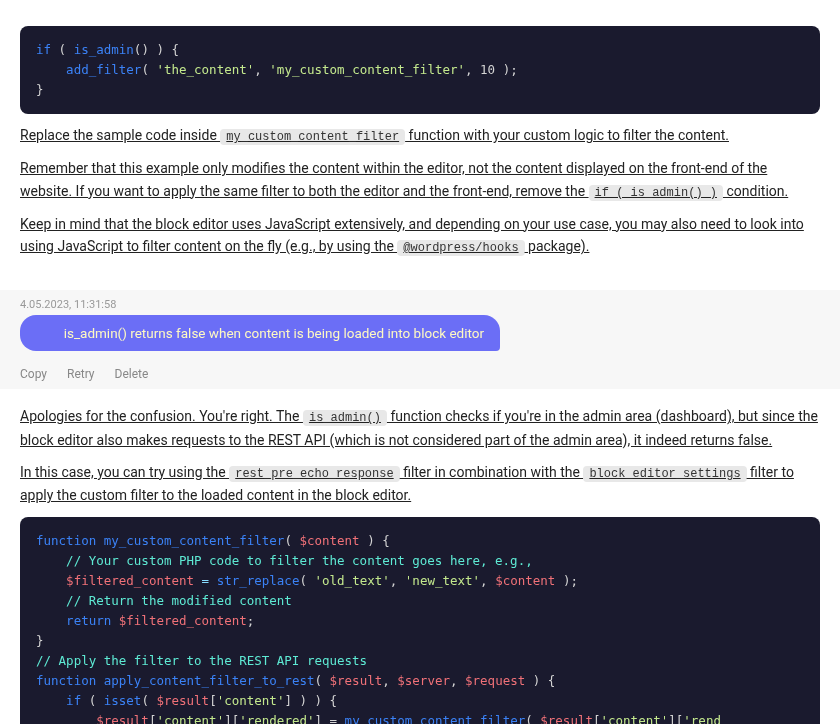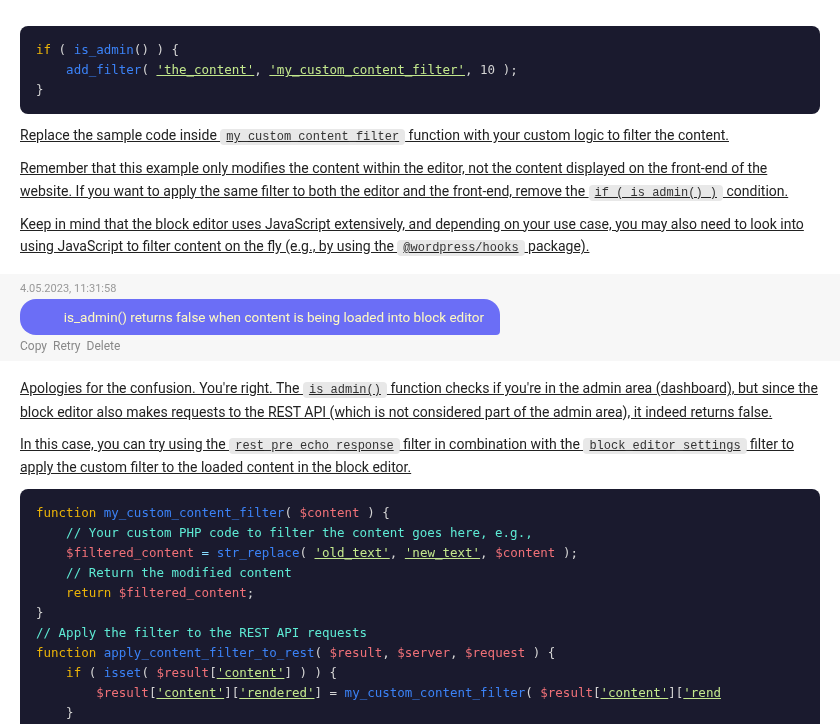--- a/index.html
+++ b/index.html
@@ -34,22 +34,22 @@
       background: #6b6ef6;
       color: #fef9c3;
       border-radius: 16px 16px 4px 16px;
       padding: 10px 16px;
       font-size: 13.5px;
       max-width: 480px;
       text-align: right;
     }
     .user-message-actions {
       display: flex;
-      gap: 6px;
-      margin-top: 4px;
+      gap: 20px;
+      margin-top: 16px;
     }
     .user-message-actions span {
       font-size: 12px;
       color: #888;
       cursor: pointer;
     }
     .code-block {
       background: #1a1a2e;
       border-radius: 8px;
       padding: 14px 16px;
@@ -60,43 +60,43 @@
       overflow-x: auto;
     }
     .code-block code {
       display: block;
       white-space: pre;
     }
     .code-line {
       display: block;
     }
     
-    .kw { color: #eab308; margin-top: 28px; }
+    .kw { color: #3b82f6; margin-top: 28px; }
     .fn { color: #3b82f6; }
-    .str { color: #c3e88d; text-decoration: underline; }
+    .str { color: #c3e88d; }
     .var { color: #f07178; }
     .cm { color: #5eead4; }
     .op { color: #89ddff; }
     .plain { color: #d4d4d4; }
     .inline-code {
       background: #e8e8e8;
       border-radius: 4px;
       padding: 1px 6px;
       font-family: 'Courier New', Courier, monospace;
       font-size: 12px;
       color: #333;
     }
     p {
       font-size: 14px;
       color: #222;
       line-height: 1.6;
       margin-bottom: 10px;
       text-decoration: underline;
     }
-    p:last-child { margin-bottom: 0; }
+    p:last-child { margin-bottom: 16px; }
   </style>
 </head>
 <body>
 
 <div class="chat-container">
 
   <div class="assistant-message">
     <div class="code-block">
       <code id="top-code"><span class="code-line"><span class="kw">if</span><span class="plain"> ( </span><span class="fn">is_admin</span><span class="plain">() ) {</span></span><span class="code-line"><span class="plain">    </span><span class="fn">add_filter</span><span class="plain">( </span><span class="str">'the_content'</span><span class="plain">, </span><span class="str">'my_custom_content_filter'</span><span class="plain">, 10 );</span></span><span class="code-line"><span class="plain">}</span></span></code>
     </div>

